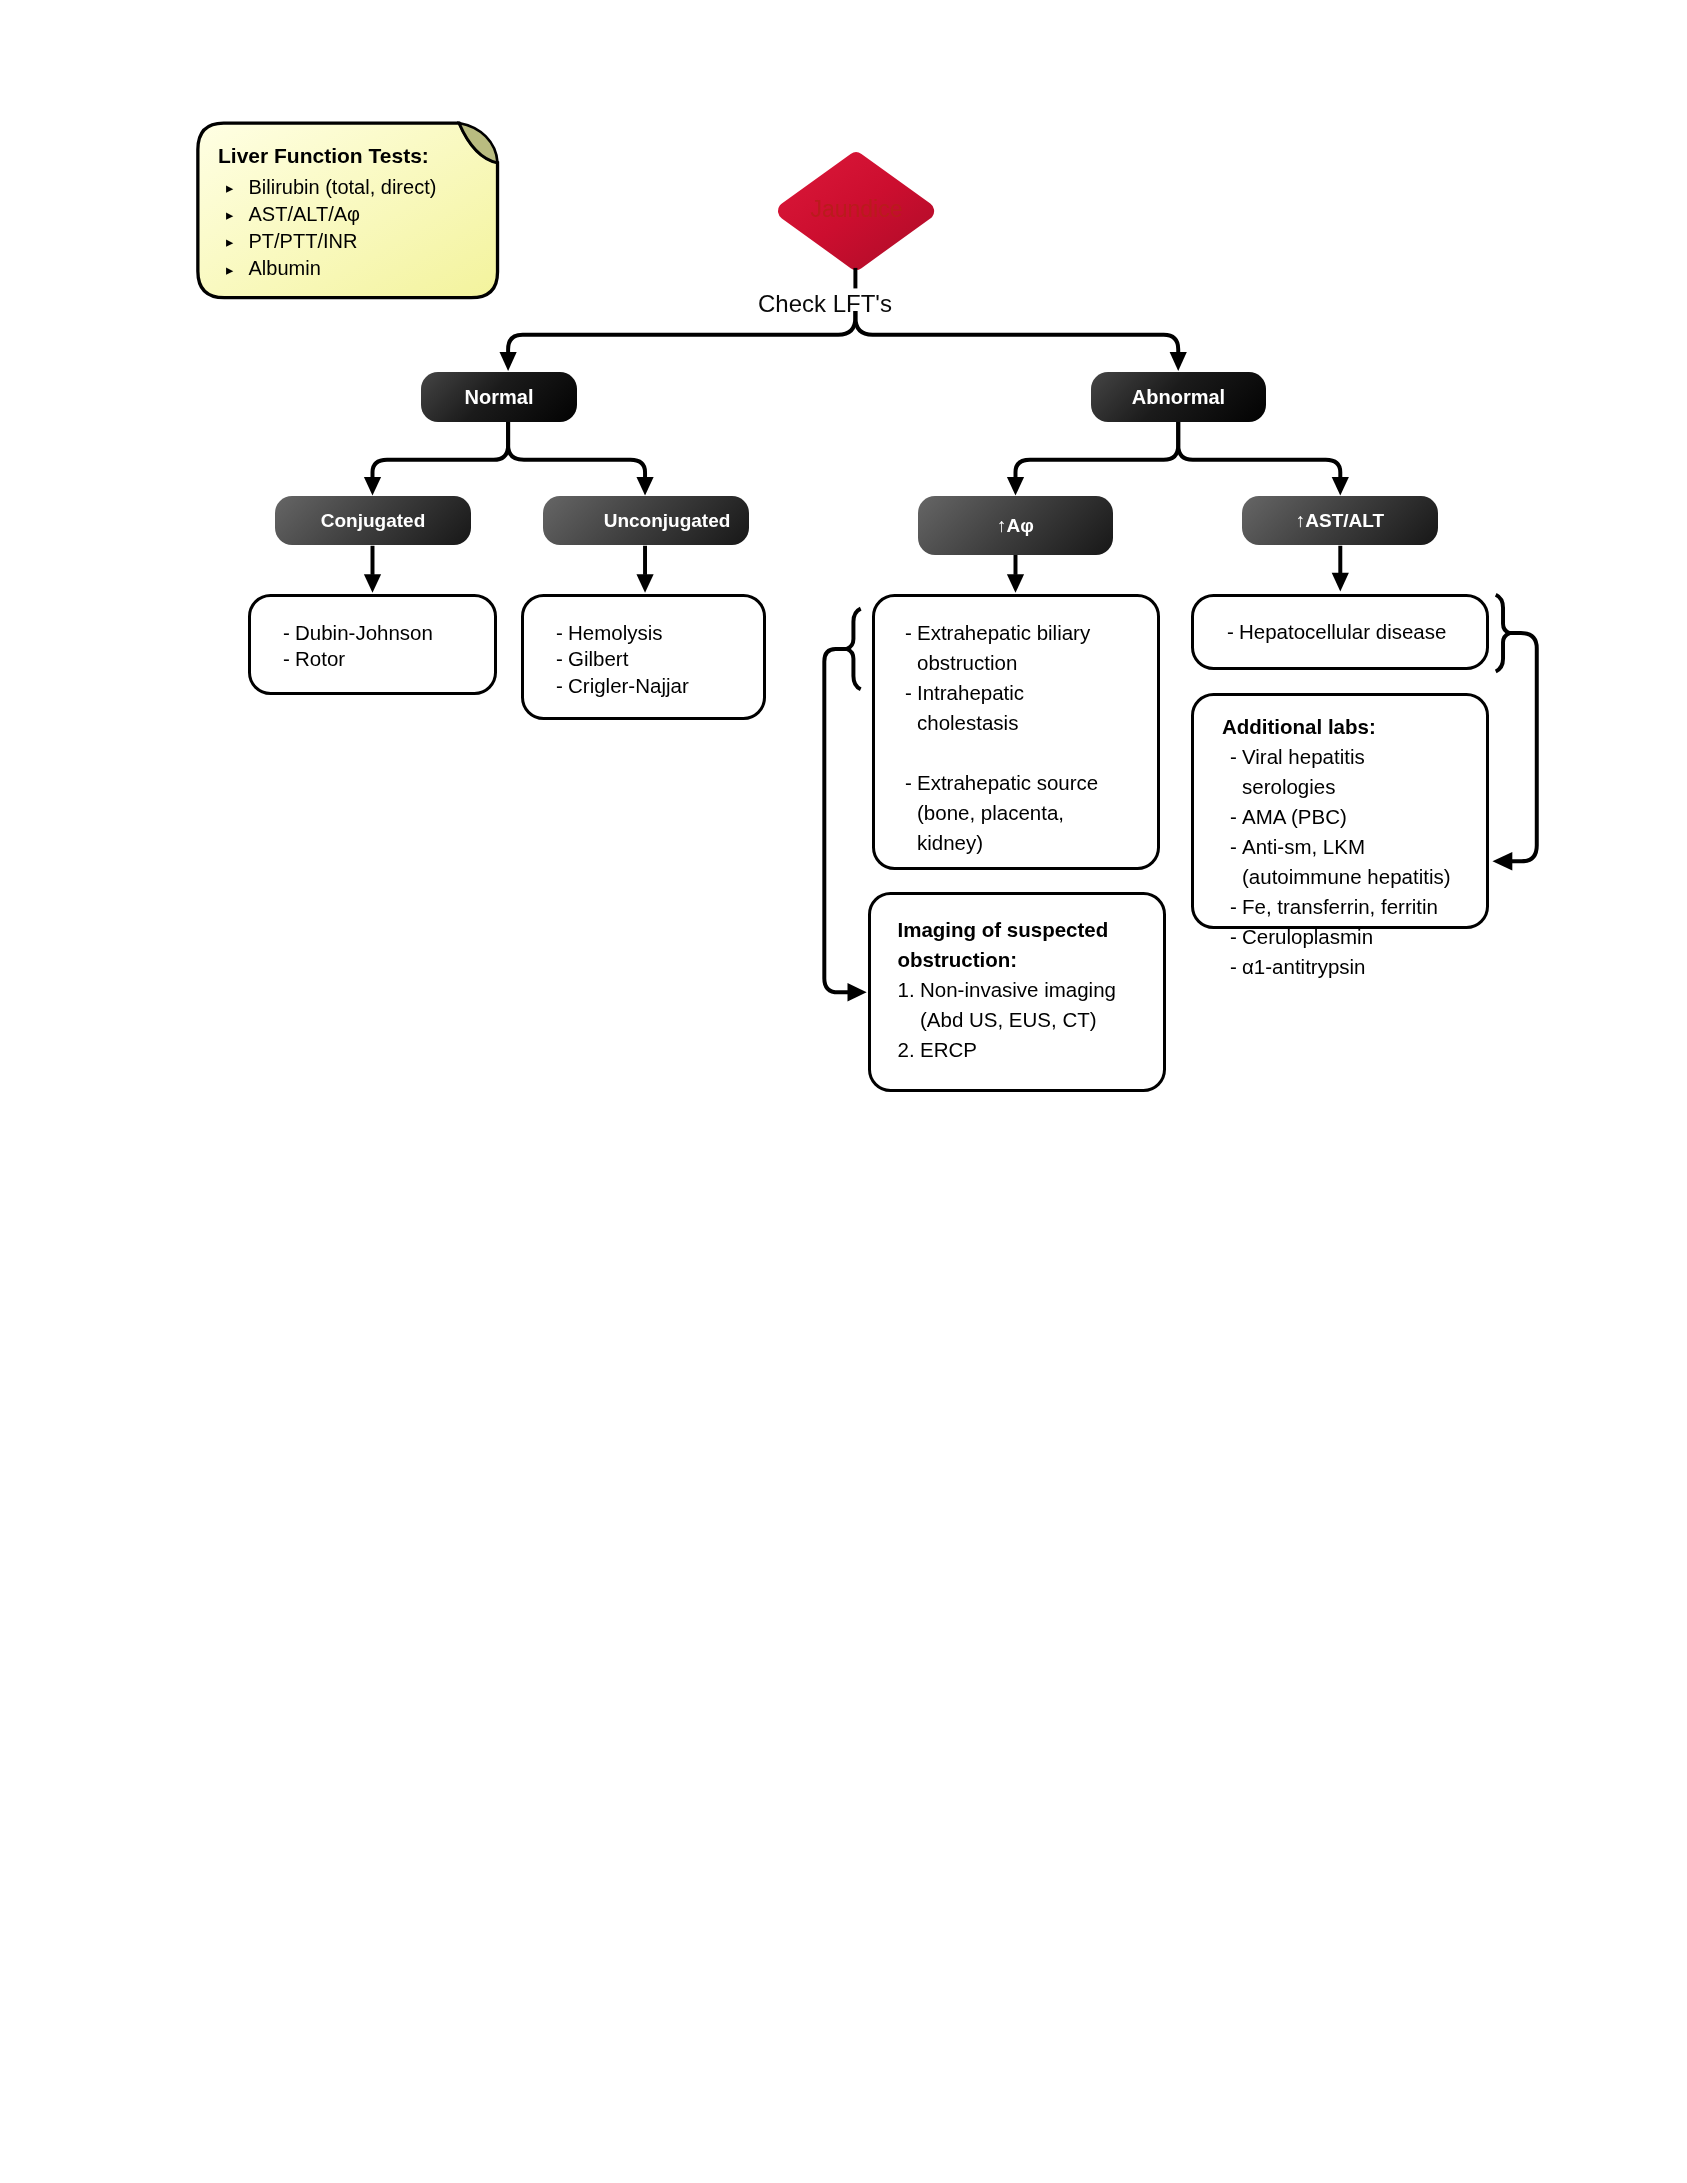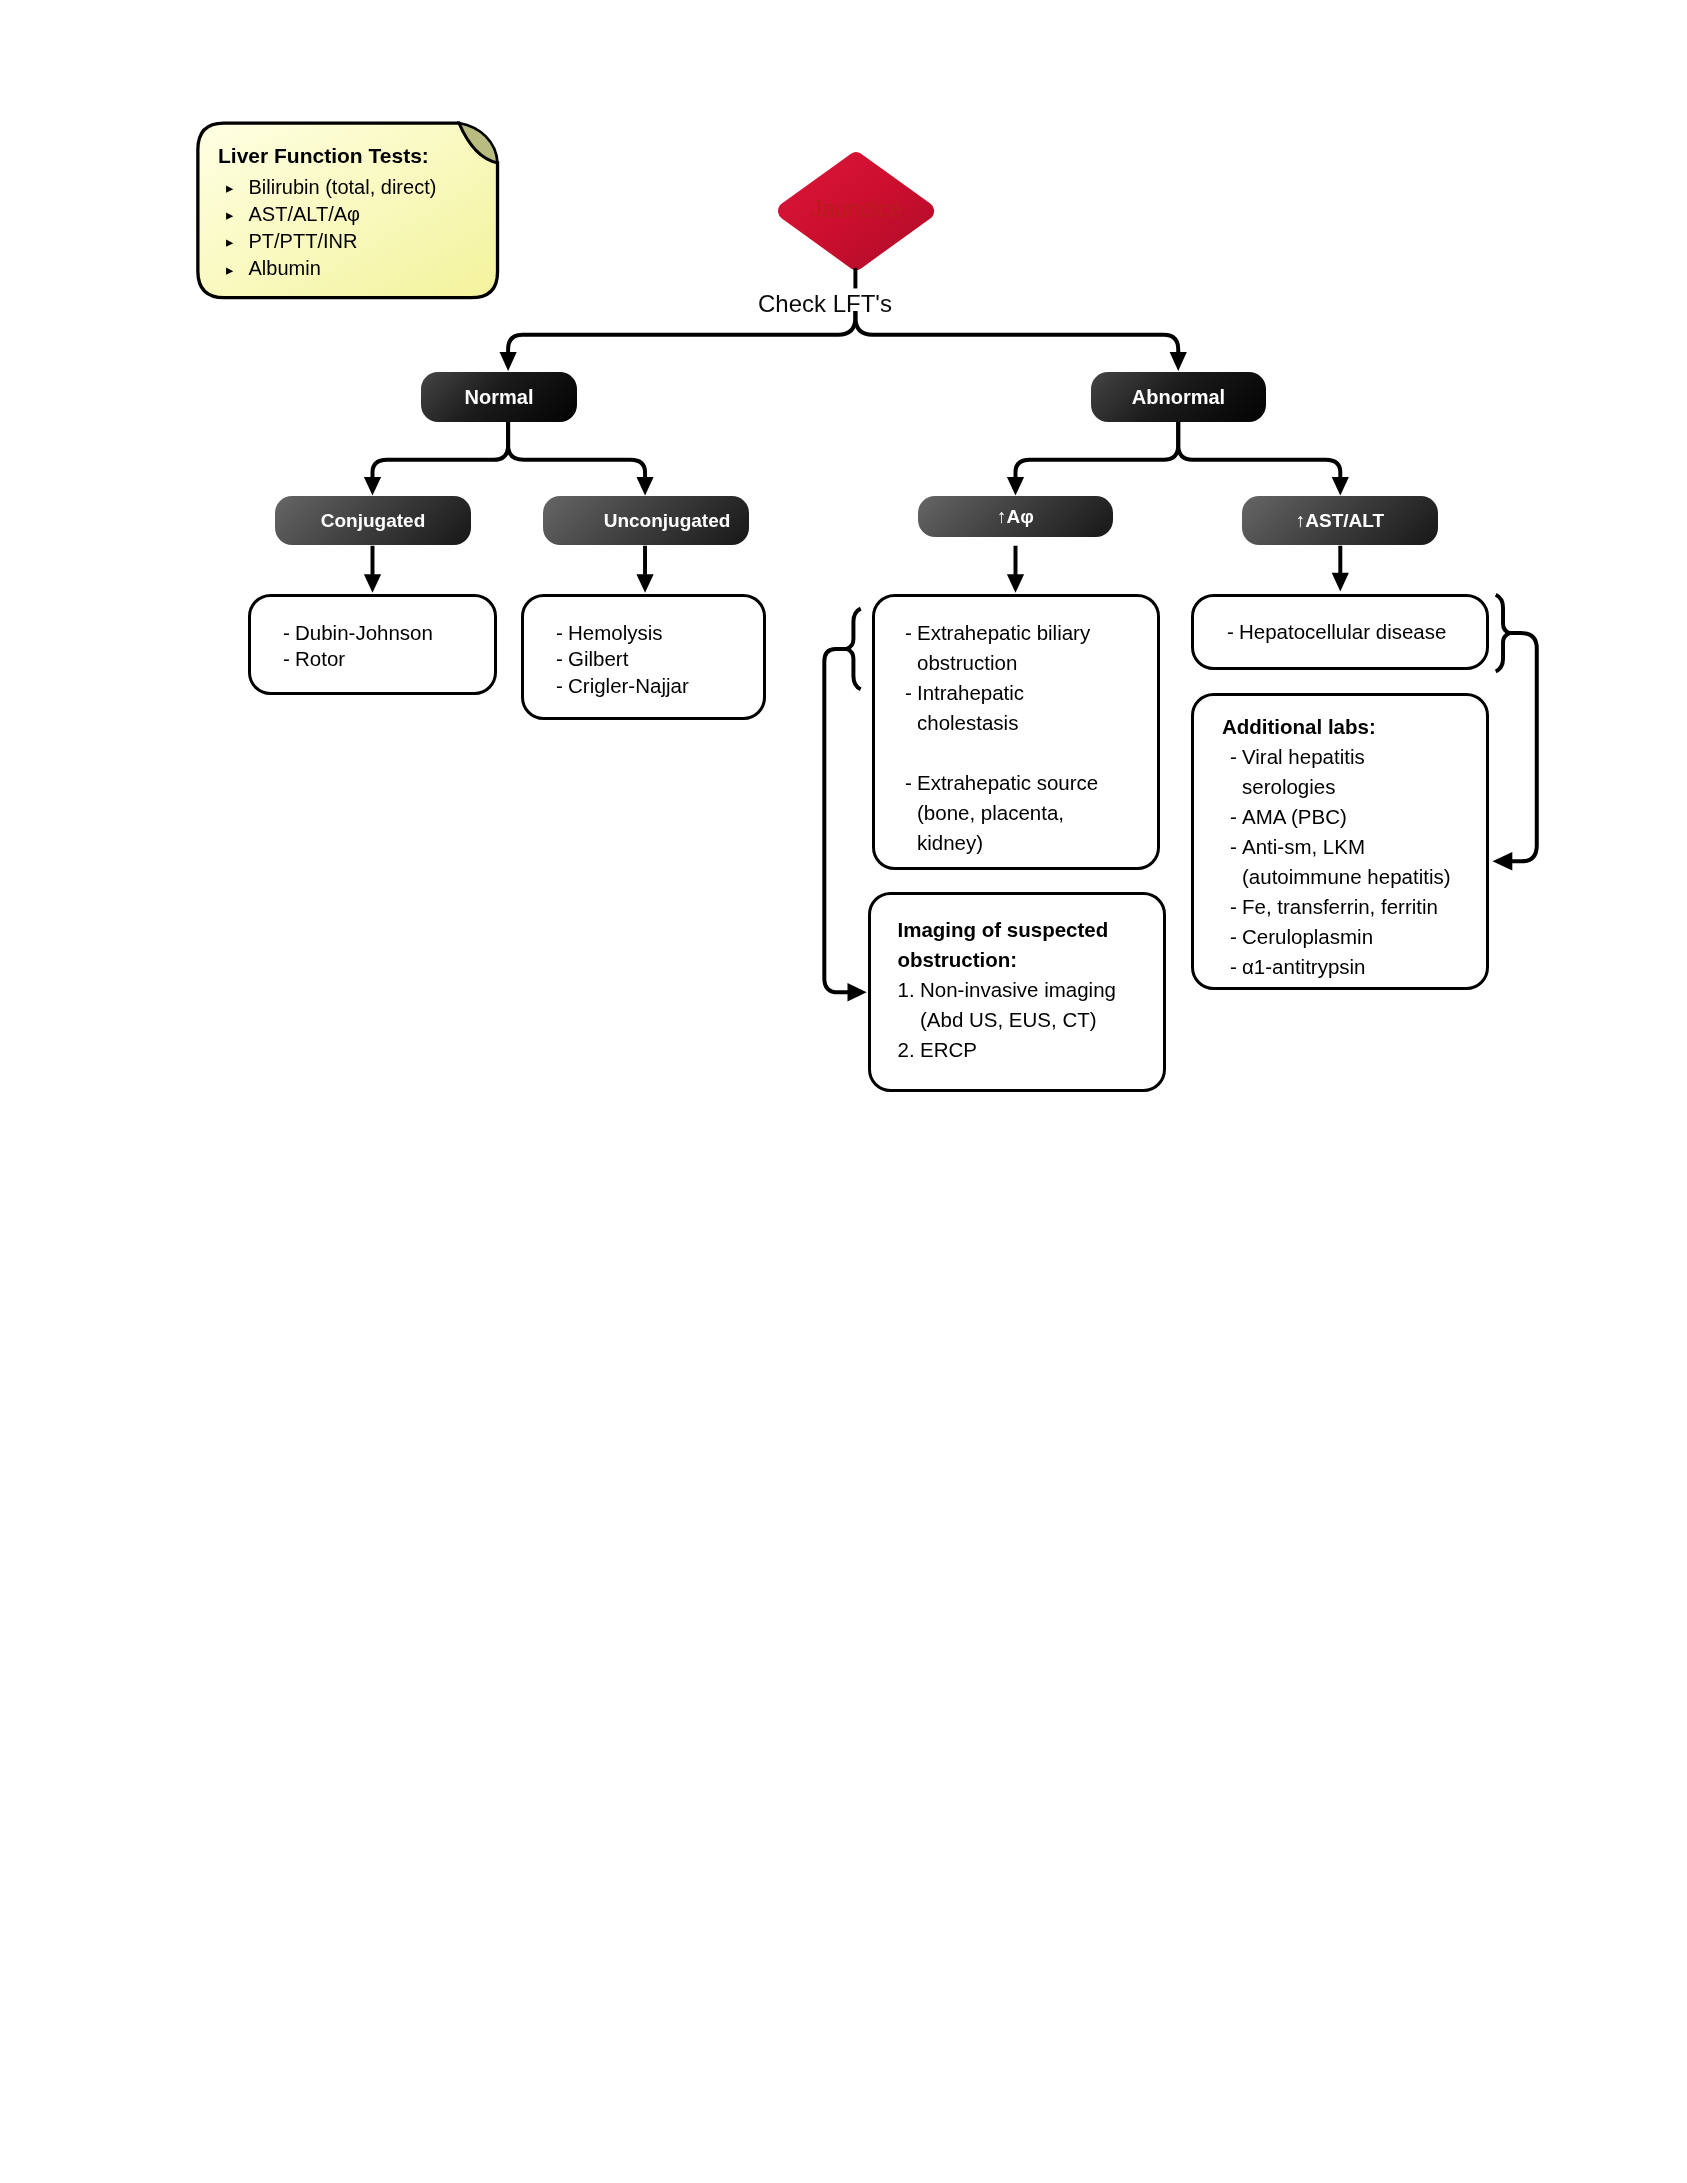--- a/index.html
+++ b/index.html
@@ -131,21 +131,21 @@
   <div class="abs node lvl1" style="left:1091px;top:372px;width:175px;height:50px;">
     <span>Abnormal</span>
   </div>
 
   <div class="abs node lvl2" style="left:275px;top:496px;width:196px;height:49px;">
     <span>Conjugated</span>
   </div>
   <div class="abs node lvl2" style="left:543px;top:496px;width:206px;height:49px;padding-left:42px;">
     <span>Unconjugated</span>
   </div>
-  <div class="abs node lvl2" style="left:918px;top:496px;width:195px;height:41px;">
+  <div class="abs node lvl2" style="left:918px;top:496px;width:195px;height:59px;">
     <span>↑Aφ</span>
   </div>
   <div class="abs node lvl2" style="left:1242px;top:496px;width:196px;height:49px;">
     <span>↑AST/ALT</span>
   </div>
 
   <div class="abs leaf" style="left:248px;top:594px;width:249px;height:101px;padding:22.5px 13.2px 0 32px;">
       <div class="li">
         <span class="marker">-</span>
         <span class="txt">Dubin-Johnson</span>
@@ -191,21 +191,21 @@
       </div>
   </div>
 
   <div class="abs leaf lh45" style="left:1191px;top:594px;width:298px;height:76px;padding:20px 13.2px 0 33px;">
       <div class="li">
         <span class="marker">-</span>
         <span class="txt">Hepatocellular disease</span>
       </div>
     </div>
 
-  <div class="abs leaf lh45" style="left:1191px;top:693px;width:298px;height:297px;padding:16px 32px 0 28px;">
+  <div class="abs leaf lh45" style="left:1191px;top:693px;width:298px;height:236px;padding:16px 32px 0 28px;">
     <div class="leaf-title">Additional labs:</div>
     <div class="labs-items">
         <div class="li">
           <span class="marker">-</span>
           <span class="txt">Viral hepatitis serologies</span>
         </div>
         <div class="li">
           <span class="marker">-</span>
           <span class="txt">AMA (PBC)</span>
         </div>

